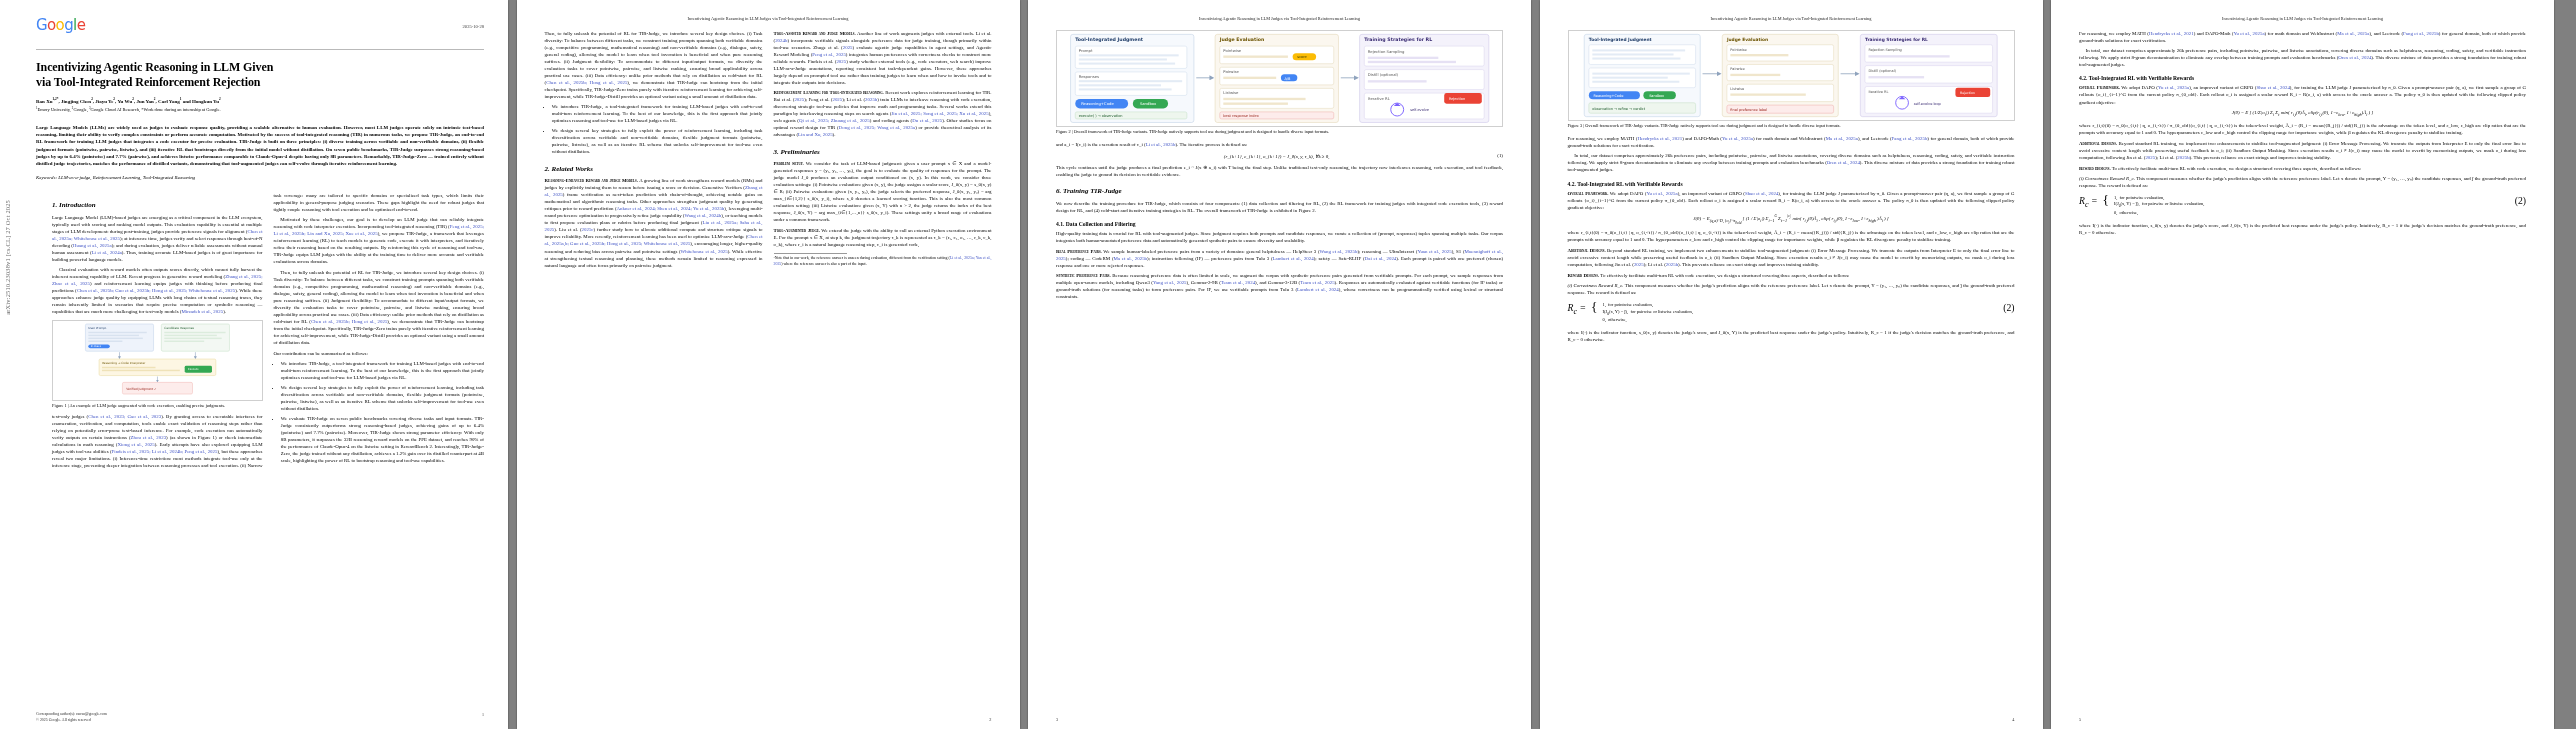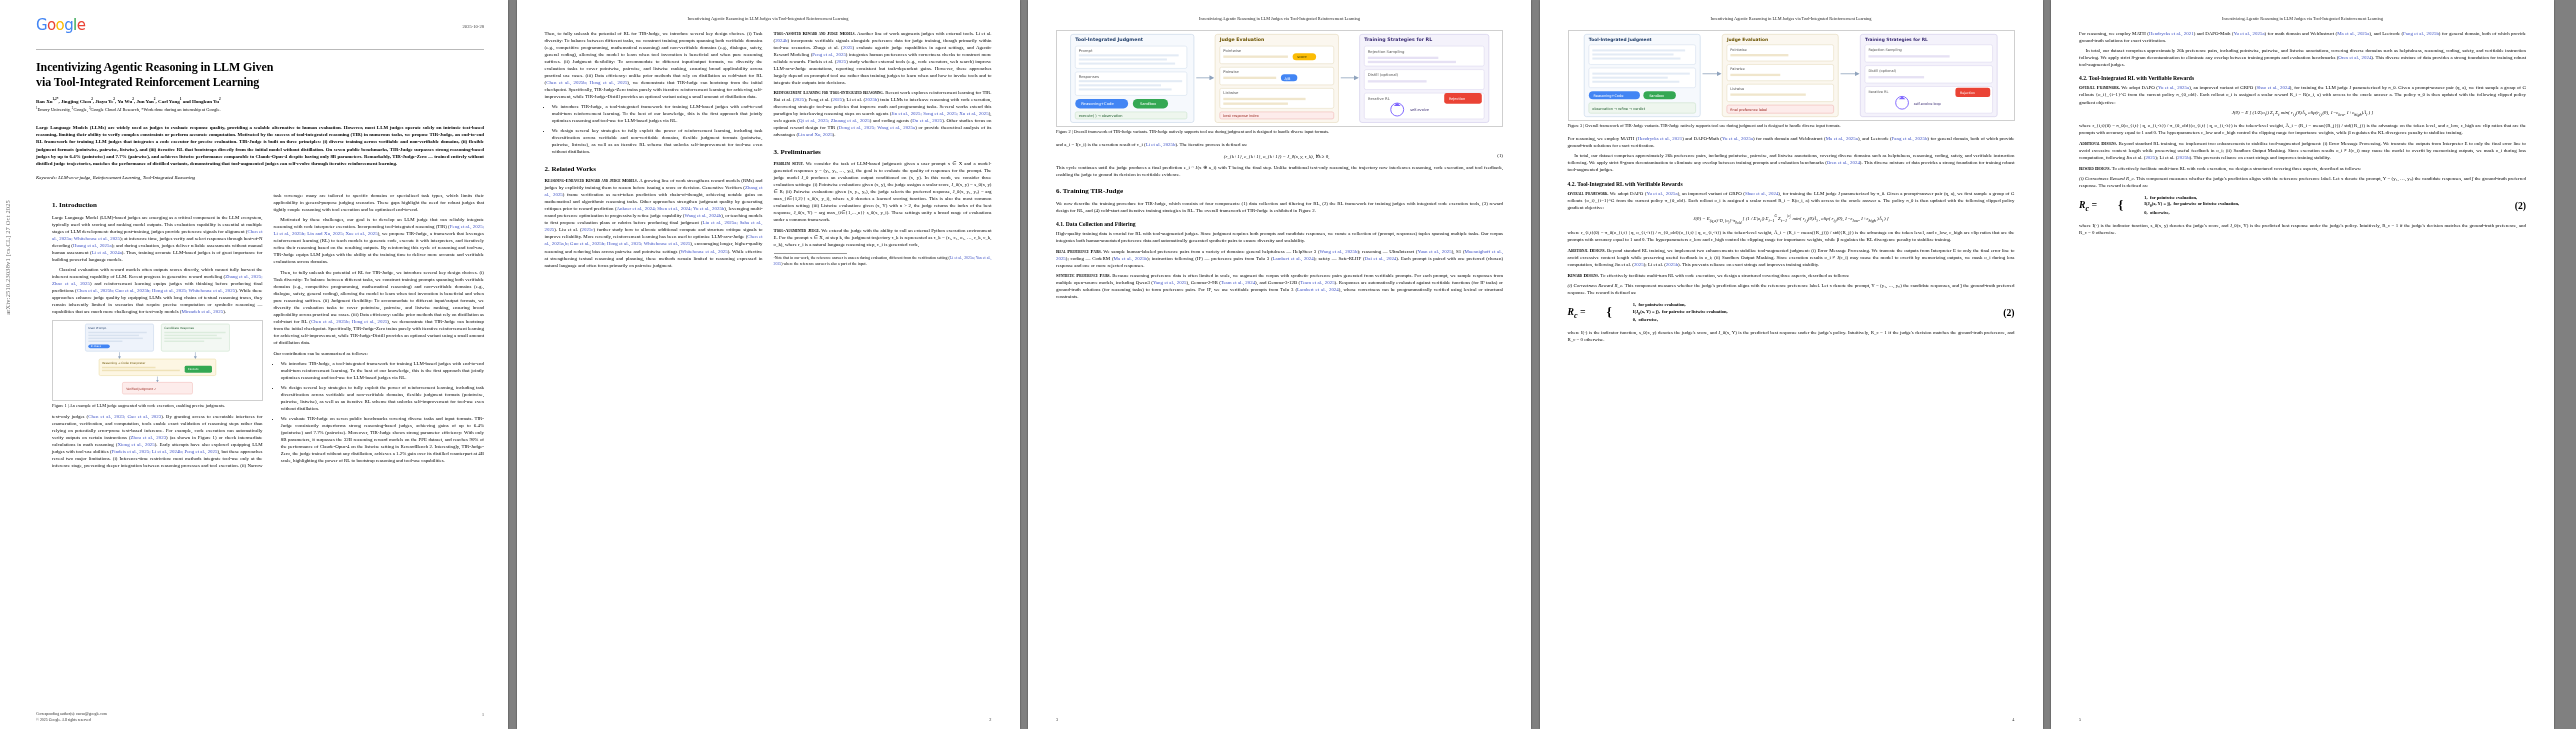--- a/index.html
+++ b/index.html
@@ -21,21 +21,21 @@
   .hrule{border:0;border-top:0.6px solid #b9b9b9;margin:1.8px 0 9.7px 0;}
 
   h1.title{font-size:12px;line-height:1.24;font-weight:700;margin:7.3px 0 8.5px 0;letter-spacing:-0.1px;}
   .authors{font-size:5px;font-weight:700;margin:0 0 1.8px 0;line-height:1.4;}
   .affil{font-size:4.5px;margin:0 0 11px 0;line-height:1.4;}
   sup{font-size:.68em;vertical-align:super;line-height:0;}
 
   .abstract{font-size:4.9px;line-height:1.47;font-weight:700;text-align:justify;margin:0 0 7.3px 0;}
   .keywords{font-size:4.9px;font-style:italic;margin:0 0 12px 0;}
 
-  h2.sec{font-size:7px;font-weight:700;margin:9.7px 0 4.3px 0;}
+  h2.sec{font-size:7px;font-weight:700;margin:9.7px 0 4.3px 0;font-style:italic;}
   h3.sub{font-size:5.6px;font-weight:700;margin:7.3px 0 3px 0;}
 
   p.body{font-size:4.9px;line-height:1.43;text-align:justify;margin:0 0 3.6px 0;text-indent:6.7px;}
   p.body.noind{text-indent:0;}
   .cite{color:#3b4fc4;}
   .sc{font-variant:small-caps;font-weight:700;}
   .it{font-style:italic;}
 
   .cols{column-count:2;column-gap:11px;height:calc(100% - 32px);}
   .onecol{height:100%;}
@@ -48,21 +48,21 @@
   .footer{position:absolute;left:0;right:0;bottom:6px;display:flex;justify-content:space-between;padding:0 28px;box-sizing:border-box;font-size:4px;color:#333;}
   .footnote-rule{border:0;border-top:0.6px solid #9a9a9a;width:73px;margin:4.9px 0 2.4px 0;}
   .footnote{font-size:3.9px;line-height:1.4;text-align:justify;}
 
   .runhead{font-size:4.3px;text-align:center;color:#222;margin-bottom:8.5px;font-family:"Liberation Serif",serif;}
   .pagenum{position:absolute;bottom:7.3px;font-size:4.3px;color:#333;}
   .pn-l{left:28px;} .pn-r{right:28px;}
 
   .eq{font-size:4.9px;text-align:center;margin:4.9px 0;font-style:italic;font-family:"Liberation Serif",serif;}
   .eq .num{float:right;font-style:normal;}
-  .eqrow{display:flex;align-items:center;justify-content:center;gap:21px;margin:5.5px 0;font-weight:bold;}
+  .eqrow{display:flex;justify-content:center;gap:5px;margin:5.5px 0;}
   .brace{font-size:13.4px;line-height:.8;}
   .cases{display:inline-block;font-size:4.5px;text-align:left;line-height:1.5;}
 
   ul.bul{margin:2.4px 0 3.6px 0;padding-left:7.3px;}
   ul.bul li{font-size:4.9px;line-height:1.43;text-align:justify;margin-bottom:3px;}
 </style>
 </head>
 <body>
 
 <div class="viewer">
@@ -71,21 +71,21 @@
     <div class="arxiv-stamp">arXiv:2510.23038v1  [cs.CL]  27 Oct 2025</div>
     <div class="pg-inner" style="padding-left:36px;">
       <div class="ghead">
         <div class="glogo"><span class="b">G</span><span class="r">o</span><span class="y">o</span><span class="b">g</span><span class="g">l</span><span class="r">e</span></div>
         <div class="gdate">2025-10-28</div>
       </div>
       <hr class="hrule">
 
       <h1 class="title">
         <span>Incentivizing Agentic Reasoning in LLM Given</span><br>
-        <span>via Tool-Integrated Reinforcement Learning</span>
+        <span>via Tool-Integrated Reinforcement Rejection</span>
       </h1>
 
       <div class="authors">Ran Xu<sup>1,2*</sup>, Jingjing Chen<sup>2</sup>, Jiayu Ye<sup>2</sup>, Yu Wu<sup>2</sup>, Jun Yan<sup>2</sup>, Carl Yang<sup>1</sup> and Hongkun Yu<sup>2</sup></div>
       <div class="affil"><sup>1</sup>Emory University, <sup>2</sup>Google, <sup>3</sup>Google Cloud AI Research, *Work done during an internship at Google.</div>
 
       <div class="abstract">Large Language Models (LLMs) are widely used as judges to evaluate response quality, providing a scalable alternative to human evaluation. However, most LLM judges operate solely on intrinsic text-based reasoning, limiting their ability to verify complex constraints or perform accurate computation. Motivated by the success of tool-integrated reasoning (TIR) in numerous tasks, we propose TIR-Judge, an end-to-end RL framework for training LLM judges that integrates a code executor for precise evaluation. TIR-Judge is built on three principles: (i) diverse training across verifiable and non-verifiable domains, (ii) flexible judgment formats (pointwise, pairwise, listwise), and (iii) iterative RL that bootstraps directly from the initial model without distillation. On seven public benchmarks, TIR-Judge surpasses strong reasoning-based judges by up to 6.4% (pointwise) and 7.7% (pairwise), and achieves listwise performance comparable to Claude-Opus-4 despite having only 8B parameters. Remarkably, TIR-Judge-Zero — trained entirely without distilled judge trajectories, matches the performance of distilled variants, demonstrating that tool-augmented judges can self-evolve through iterative reinforcement learning.</div>
       <div class="keywords">Keywords: LLM-as-a-judge, Reinforcement Learning, Tool-Integrated Reasoning</div>
 
       <div class="cols" style="height:auto;margin-left:16px;">
         <h2 class="sec">1.  Introduction</h2>

